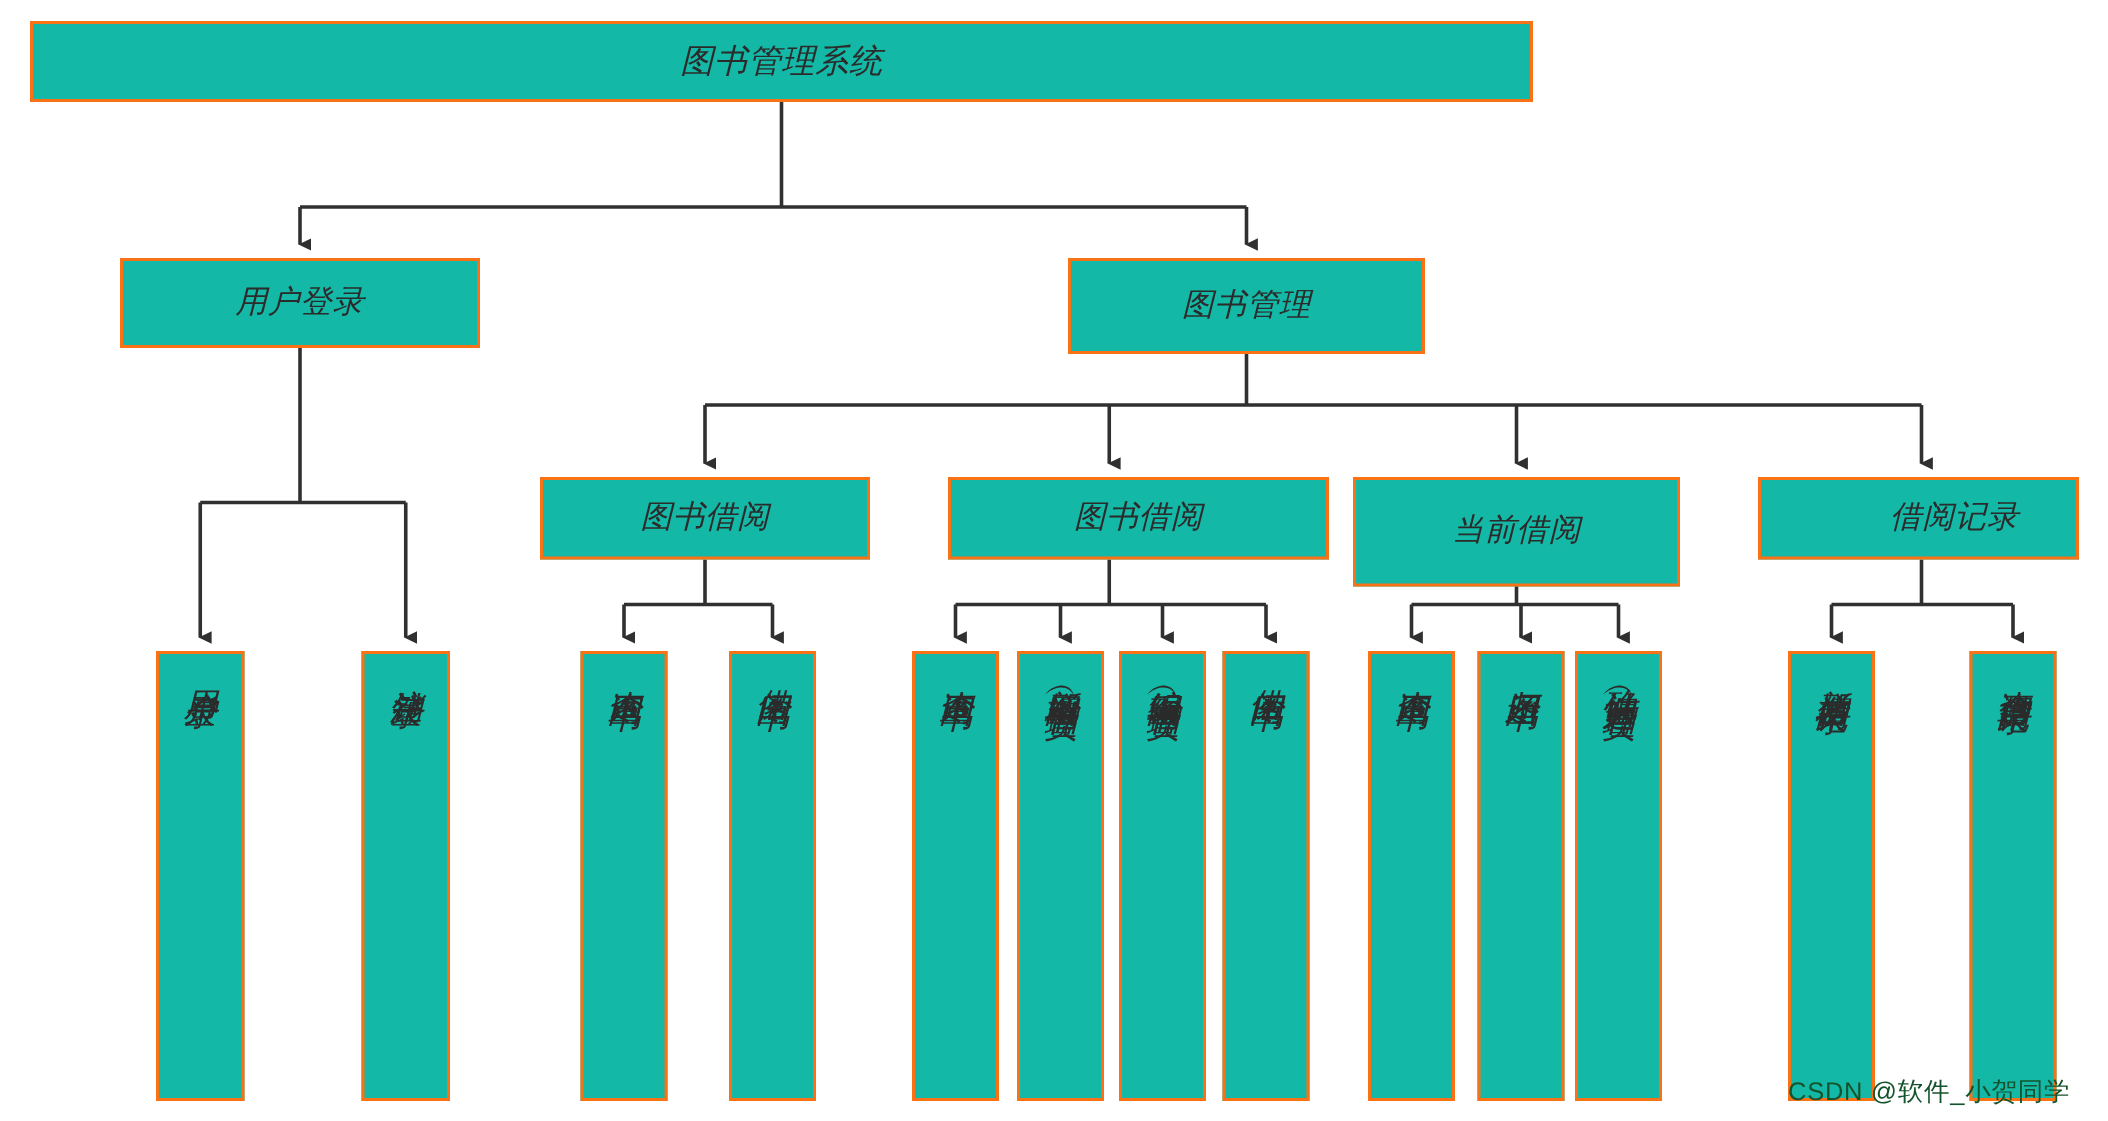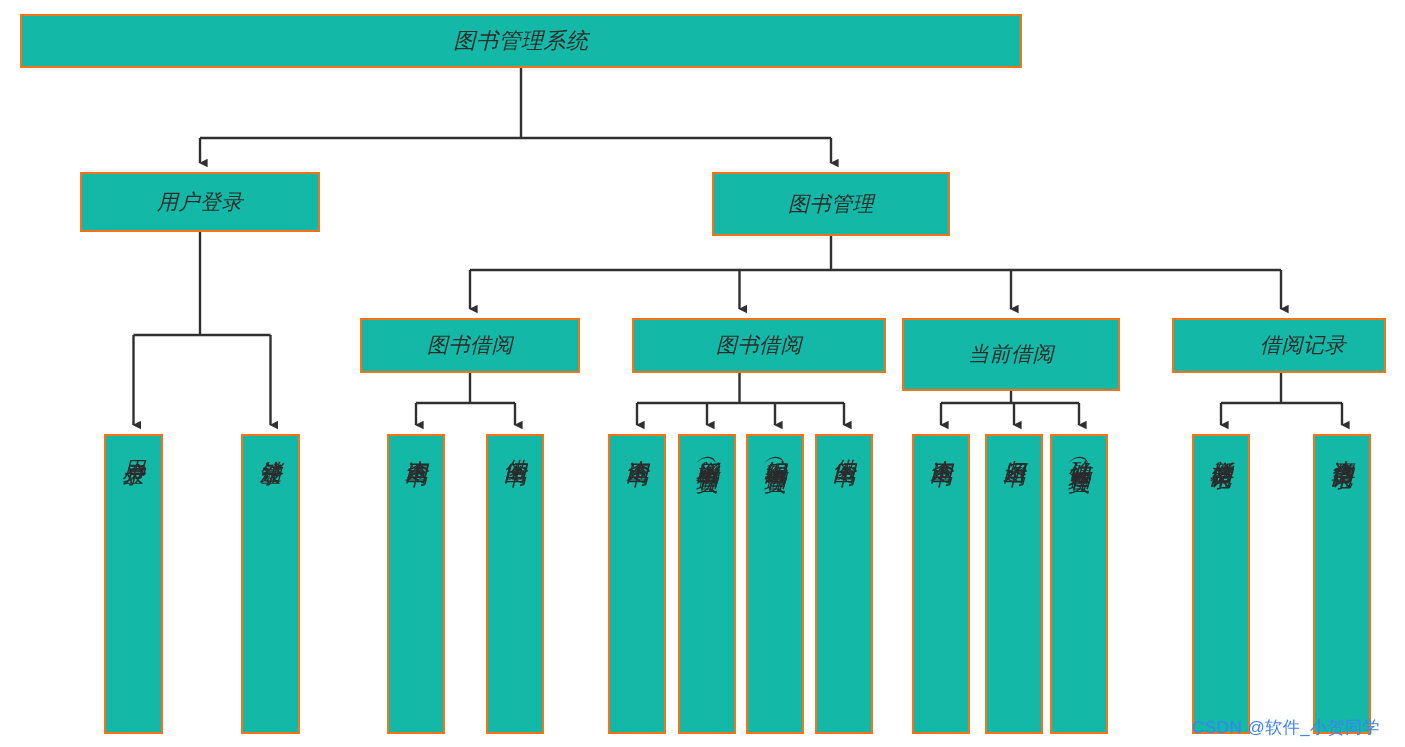--- a/index.html
+++ b/index.html
@@ -57,21 +57,21 @@
     font-size: 22px;
     letter-spacing: 2px;
     line-height: 1;
     white-space: nowrap;
   }
   .node.root .label {
     font-size: 22px;
   }
   .watermark {
     position: absolute;
-    color: #3b82f6;
+    color: #14532d;
     font-size: 17px;
     white-space: nowrap;
     letter-spacing: 0.5px;
     pointer-events: none;
   }
 </style>
 </head>
 <body>
 
 <div id="canvas">

